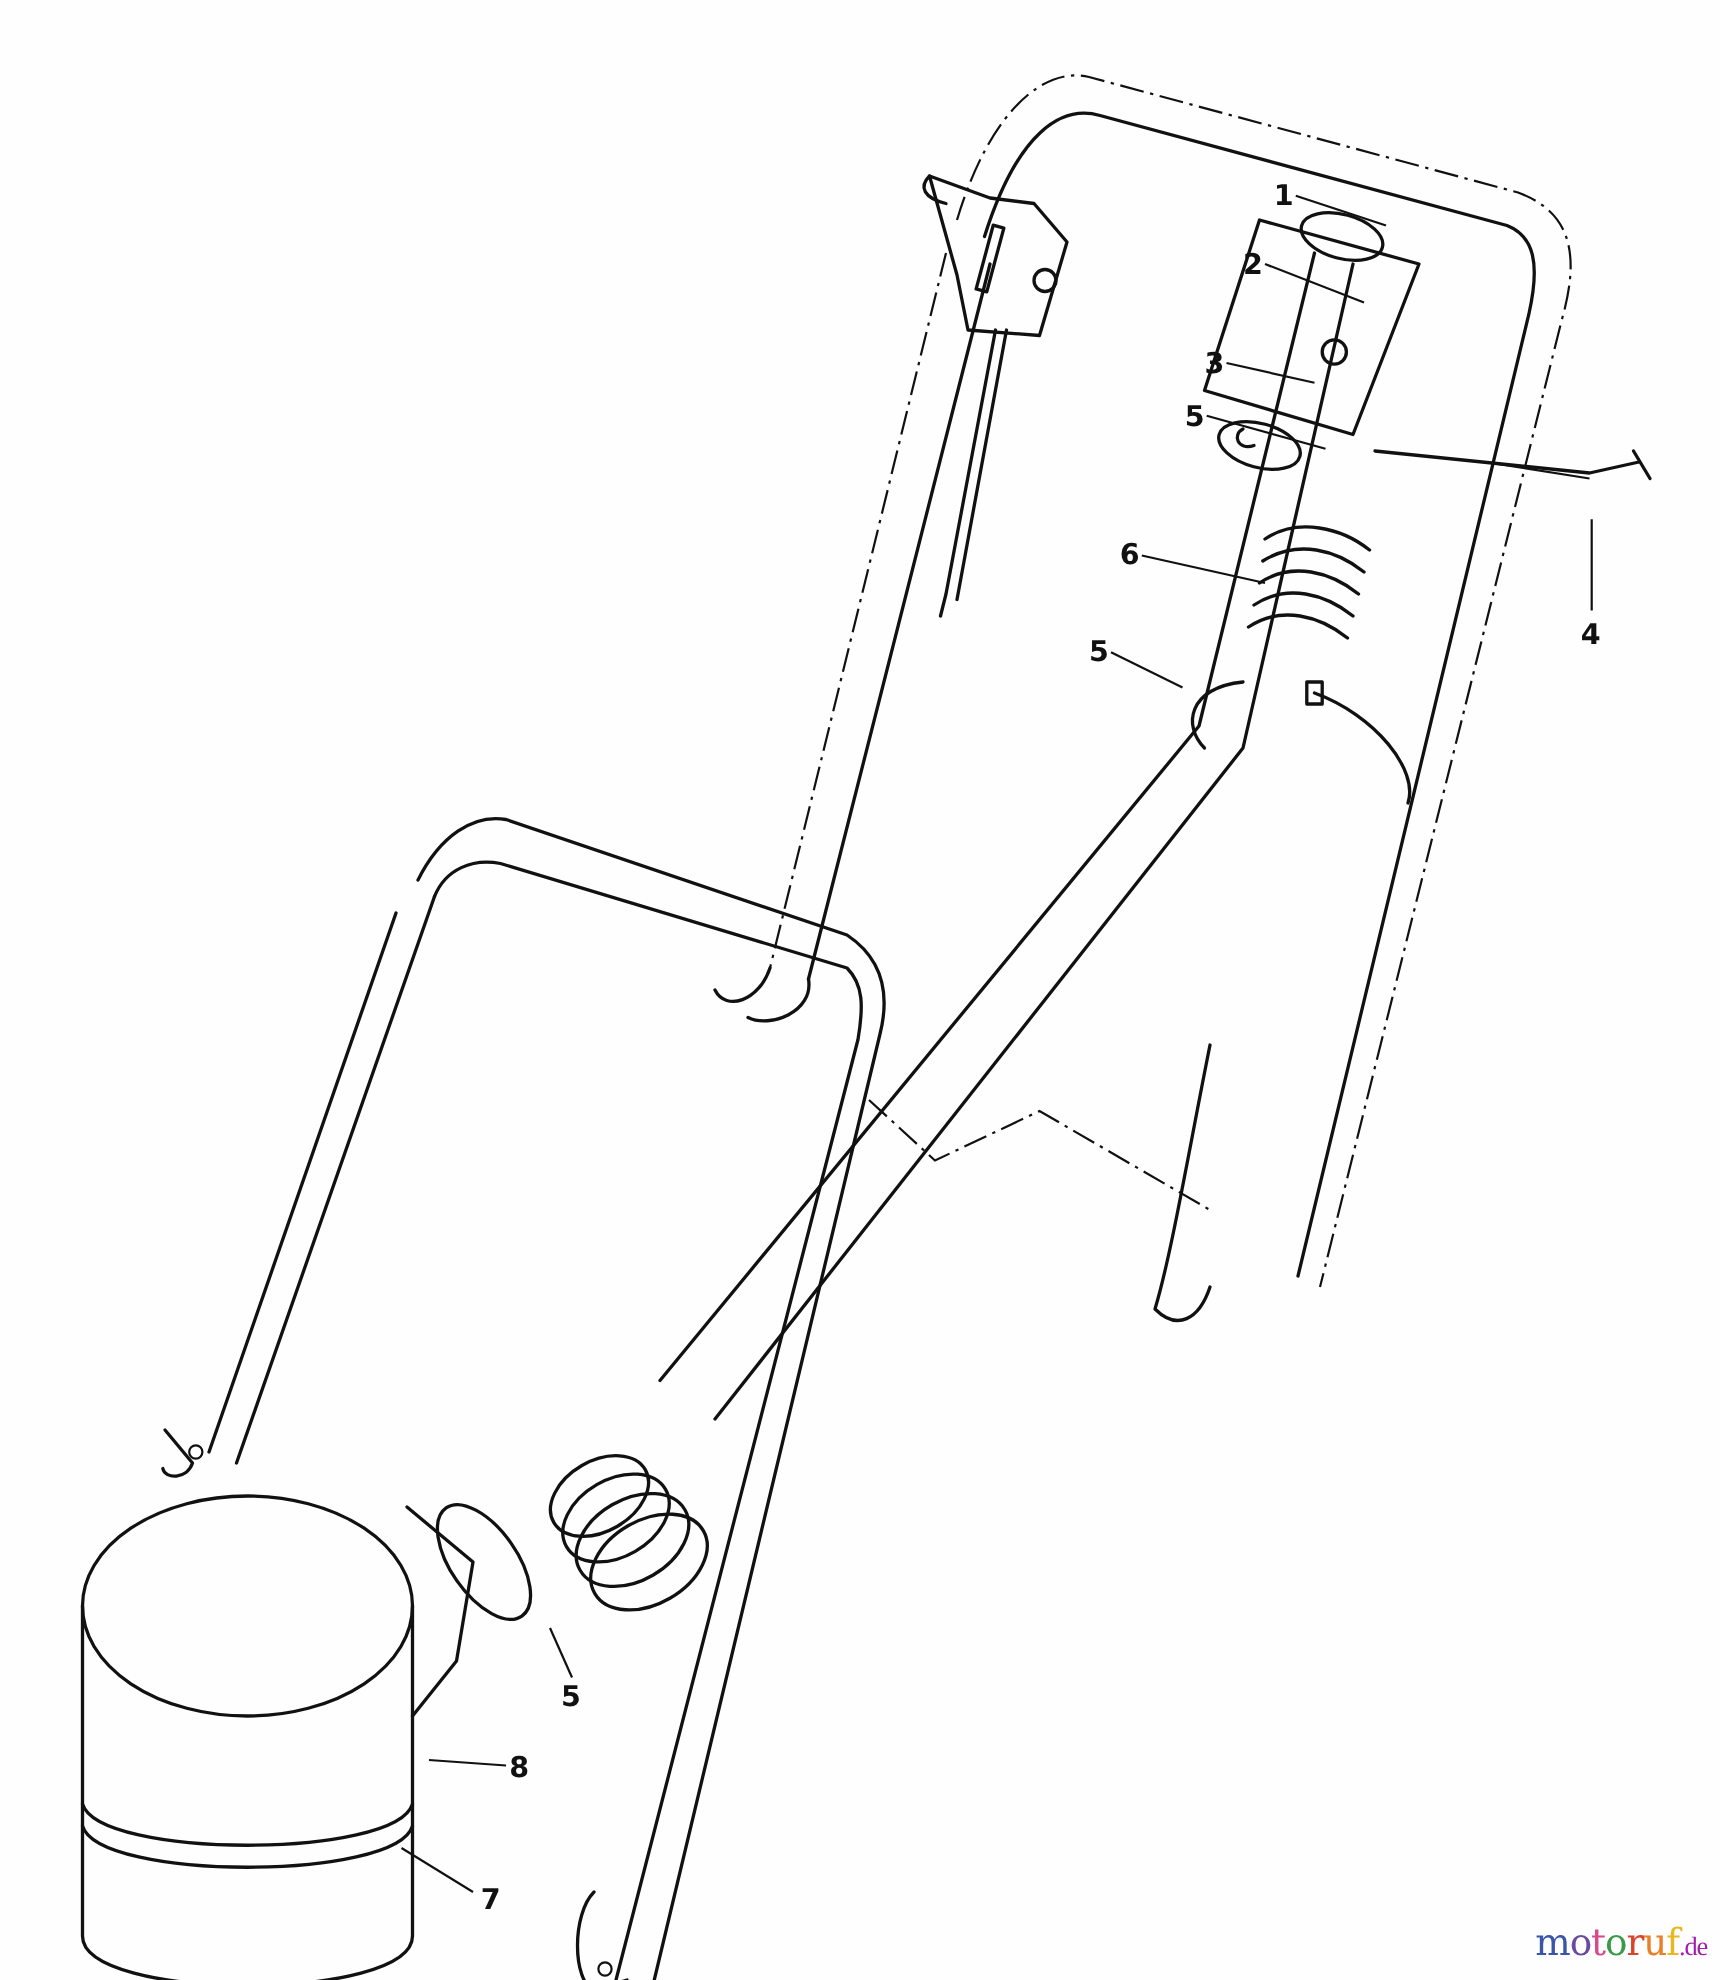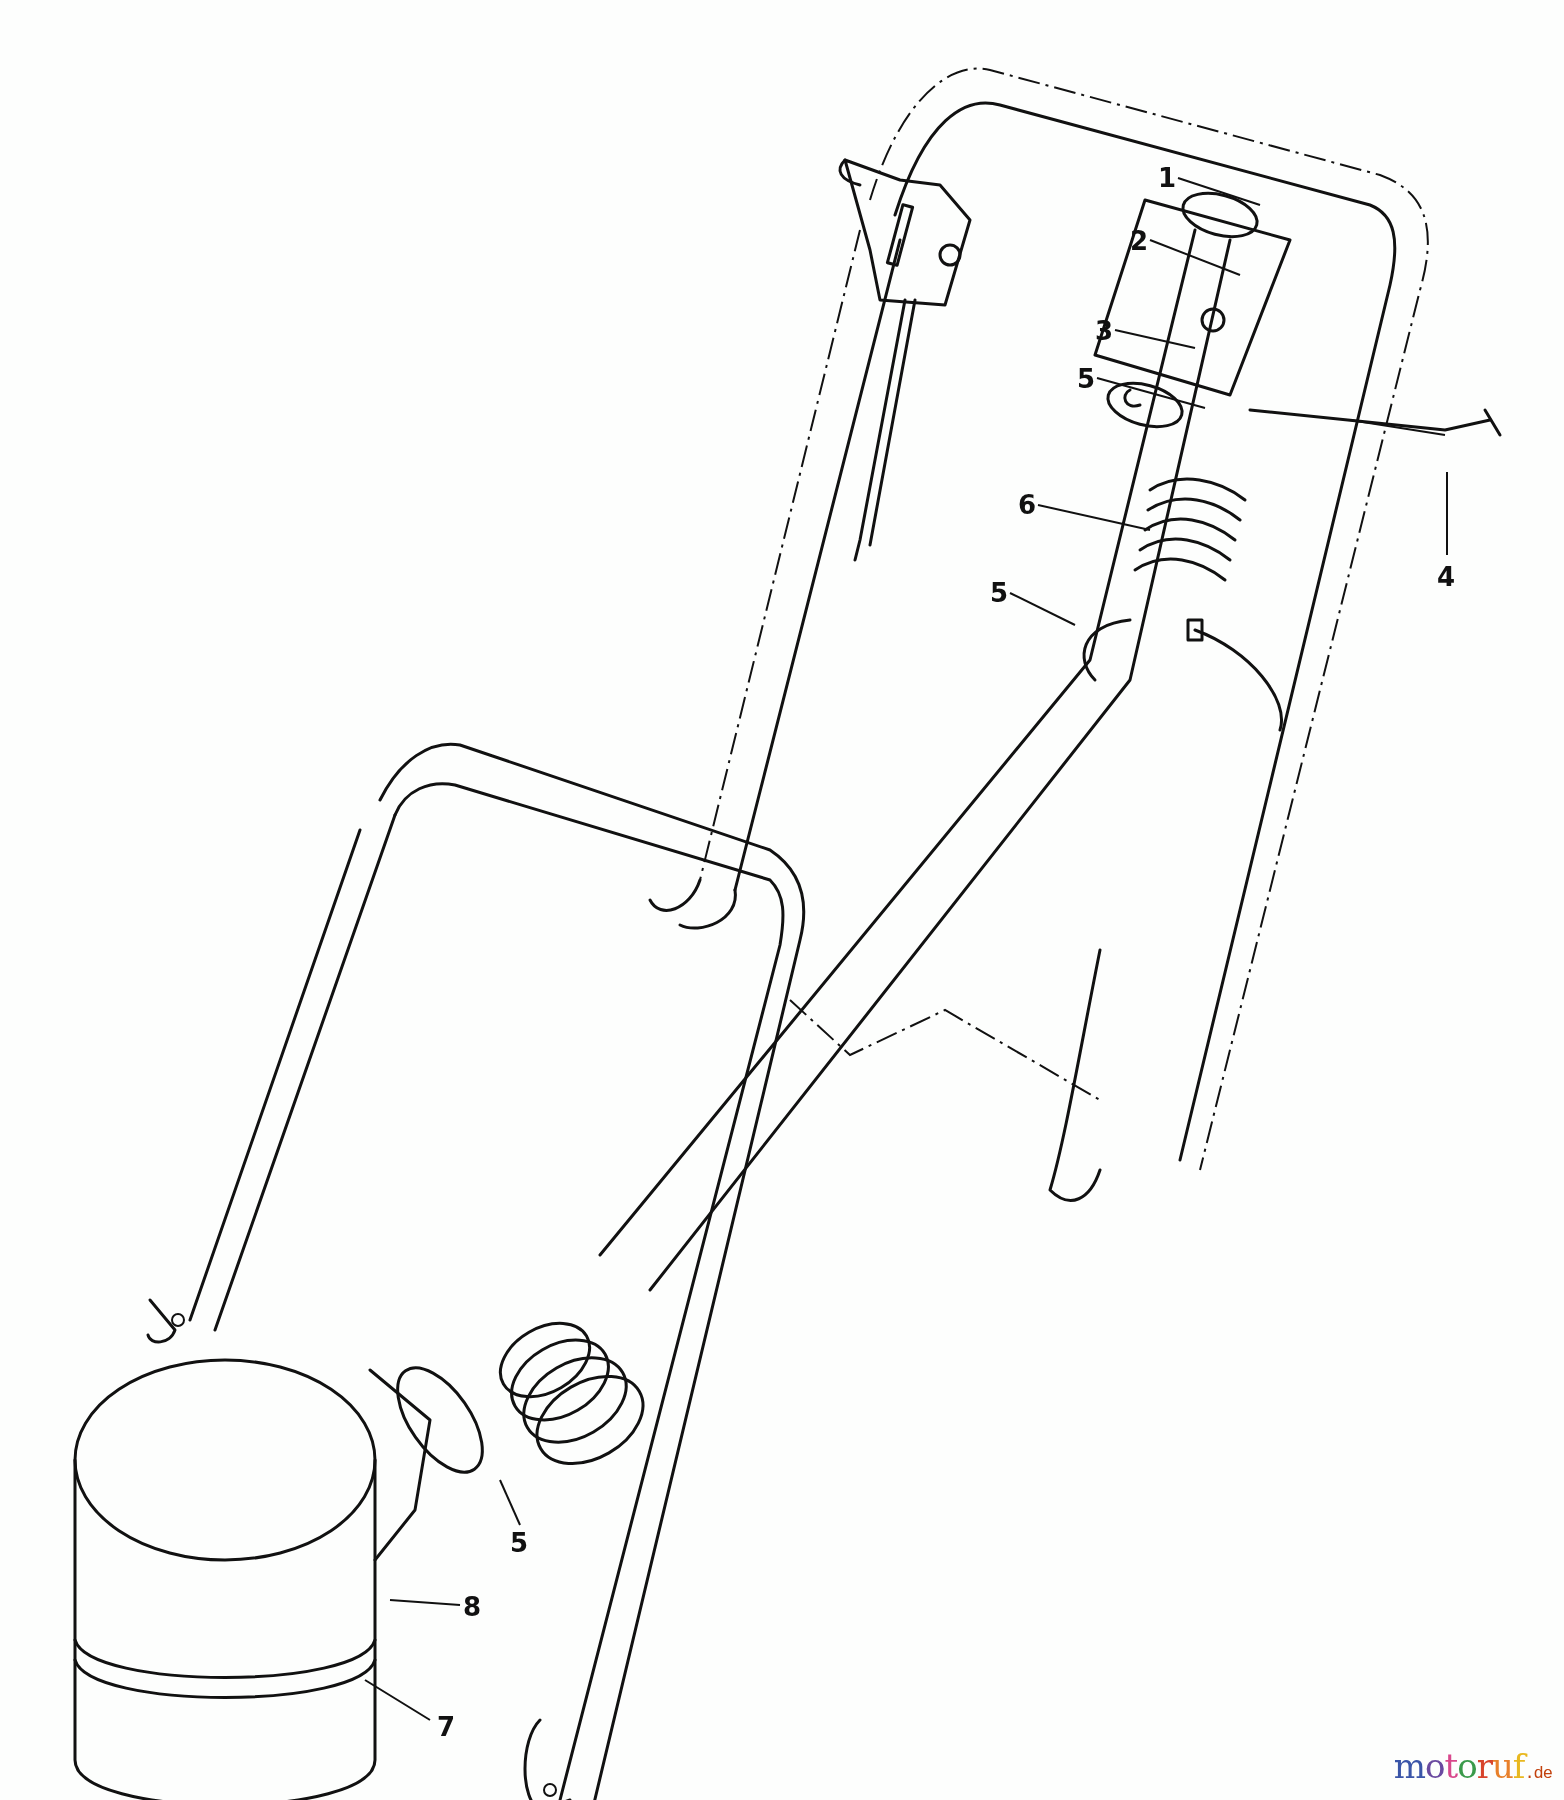--- a/index.html
+++ b/index.html
@@ -3,21 +3,21 @@
 <meta charset="utf-8">
 <style>
   html,body{margin:0;padding:0;background:#fdfefd;}
   body{width:1564px;height:1800px;position:relative;overflow:hidden;font-family:"Liberation Sans",sans-serif;}
   #diagram{position:absolute;left:0;top:0;width:1564px;height:1800px;}
   .ln{fill:none;stroke:#111;stroke-width:3;stroke-linecap:round;stroke-linejoin:round;}
   .thin{fill:none;stroke:#111;stroke-width:2;}
   .dash{fill:none;stroke:#111;stroke-width:2;stroke-dasharray:22 6 3 6;}
   .callout{position:absolute;font-weight:bold;font-size:26px;color:#111;font-family:"DejaVu Sans",sans-serif;line-height:1;}
   .watermark{position:absolute;right:12px;bottom:14px;font-family:"DejaVu Serif",serif;font-size:34px;letter-spacing:-1px;}
-  .watermark .sfx{font-family:Liberation Mono, monospace;font-size:17px;color:#c2410c;}
+  .watermark .sfx{font-family:Liberation Serif, serif;font-size:24px;color:#a21caf;}
 </style>
 </head>
 <body>
 
 <svg id="diagram" viewBox="0 0 1564 1800" xmlns="http://www.w3.org/2000/svg">
 
   <g>
     <path class="dash" d="M870 200 C900 100 950 60 990 70 L1380 175 C1420 190 1440 220 1420 290 L1200 1170"></path>
     <path class="ln" d="M895 215 C925 120 965 95 1000 105 L1370 205 C1395 215 1400 240 1390 285 L1180 1160"></path>
     <path class="dash" d="M860 230 L700 880"></path>

